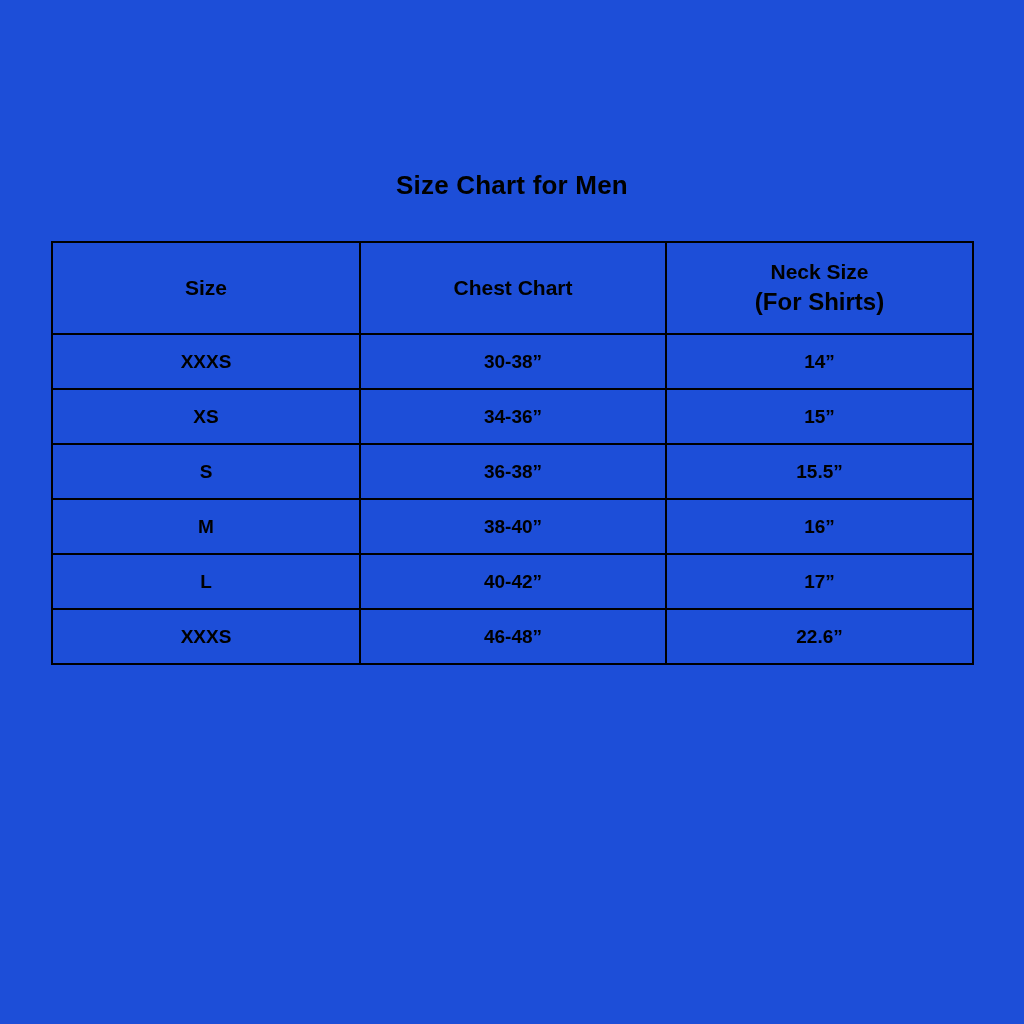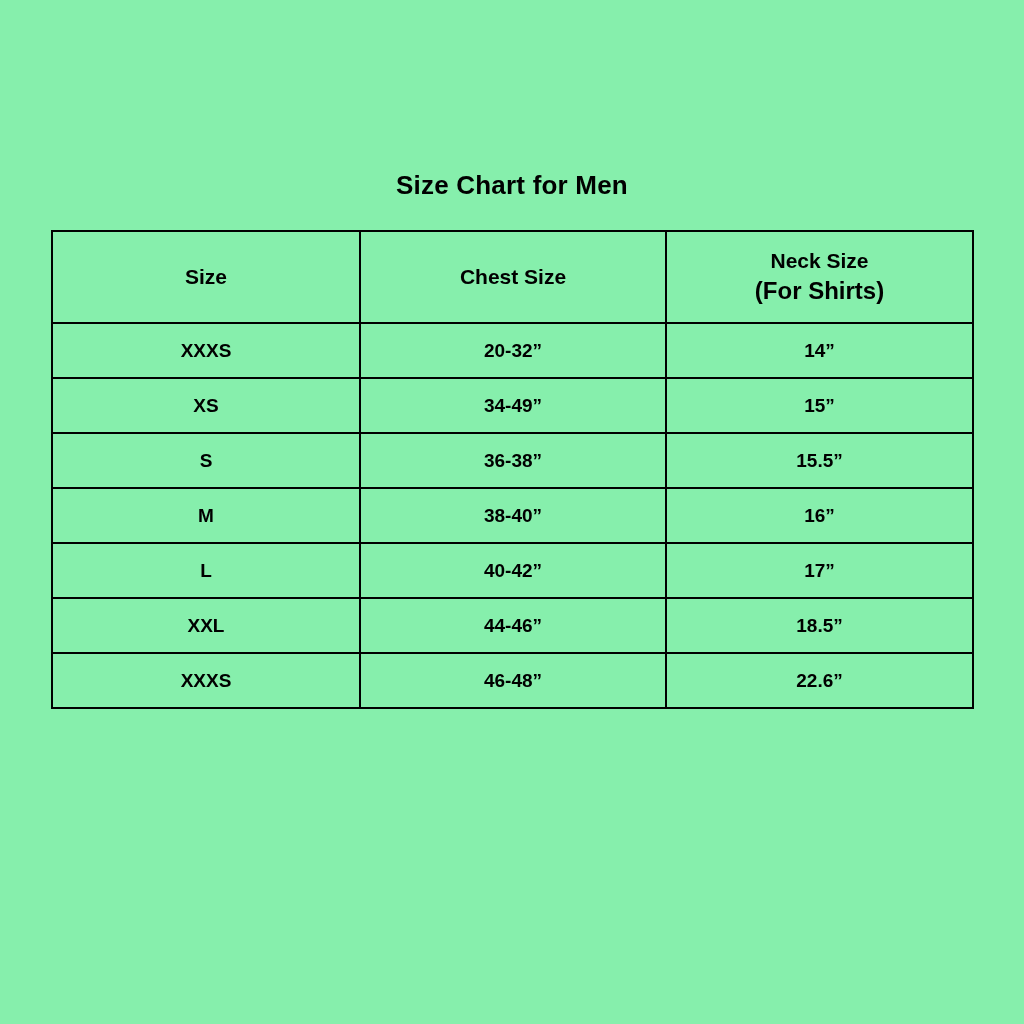--- a/index.html
+++ b/index.html
@@ -14,36 +14,36 @@
     color: #000000;
     position: relative;
     overflow: hidden;
   }
   .page {
     position: absolute;
     left: 0;
     top: 0;
     width: 1024px;
     height: 1024px;
-    background: #86efac;
+    background: #1d4ed8;
   }
   .chart-title {
     position: absolute;
     left: 0;
     top: 170px;
     width: 1024px;
     text-align: center;
     font-size: 26px;
     font-weight: bold;
     letter-spacing: 0.2px;
   }
   .size-table {
     position: absolute;
     left: 51px;
-    top: 230px;
+    top: 241px;
     width: 921px;
     border-collapse: collapse;
     table-layout: fixed;
   }
   .size-table td, .size-table th {
     border: 2px solid #000000;
     text-align: center;
     vertical-align: middle;
     font-size: 19px;
     font-weight: bold;
@@ -79,60 +79,55 @@
       <col class="c1">
       <col class="c2">
       <col class="c3">
     </colgroup>
     <thead>
       <tr>
         <th>
           <span>Size</span>
         </th>
         <th>
-          <span>Chest Size</span>
+          <span>Chest Chart</span>
         </th>
         <th>
           <span>Neck Size</span>
           <span class="sub">(For Shirts)</span>
         </th>
       </tr>
     </thead>
     <tbody>
       <tr>
         <td>XXXS</td>
-        <td>20-32”</td>
+        <td>30-38”</td>
         <td>14”</td>
       </tr>
       <tr>
         <td>XS</td>
-        <td>34-49”</td>
+        <td>34-36”</td>
         <td>15”</td>
       </tr>
       <tr>
         <td>S</td>
         <td>36-38”</td>
         <td>15.5”</td>
       </tr>
       <tr>
         <td>M</td>
         <td>38-40”</td>
         <td>16”</td>
       </tr>
       <tr>
         <td>L</td>
         <td>40-42”</td>
         <td>17”</td>
       </tr>
       <tr>
-        <td>XXL</td>
-        <td>44-46”</td>
-        <td>18.5”</td>
-      </tr>
-      <tr>
         <td>XXXS</td>
         <td>46-48”</td>
         <td>22.6”</td>
       </tr>
     </tbody>
   </table>
 
 </div>
 
 </body></html>

